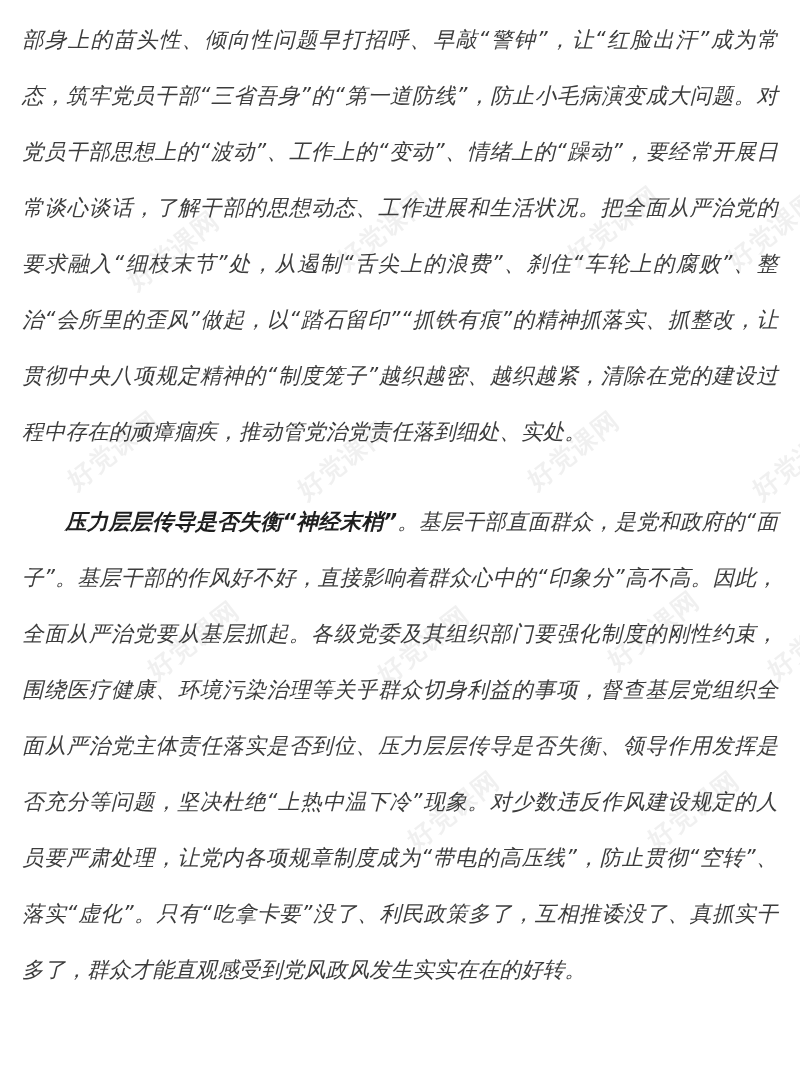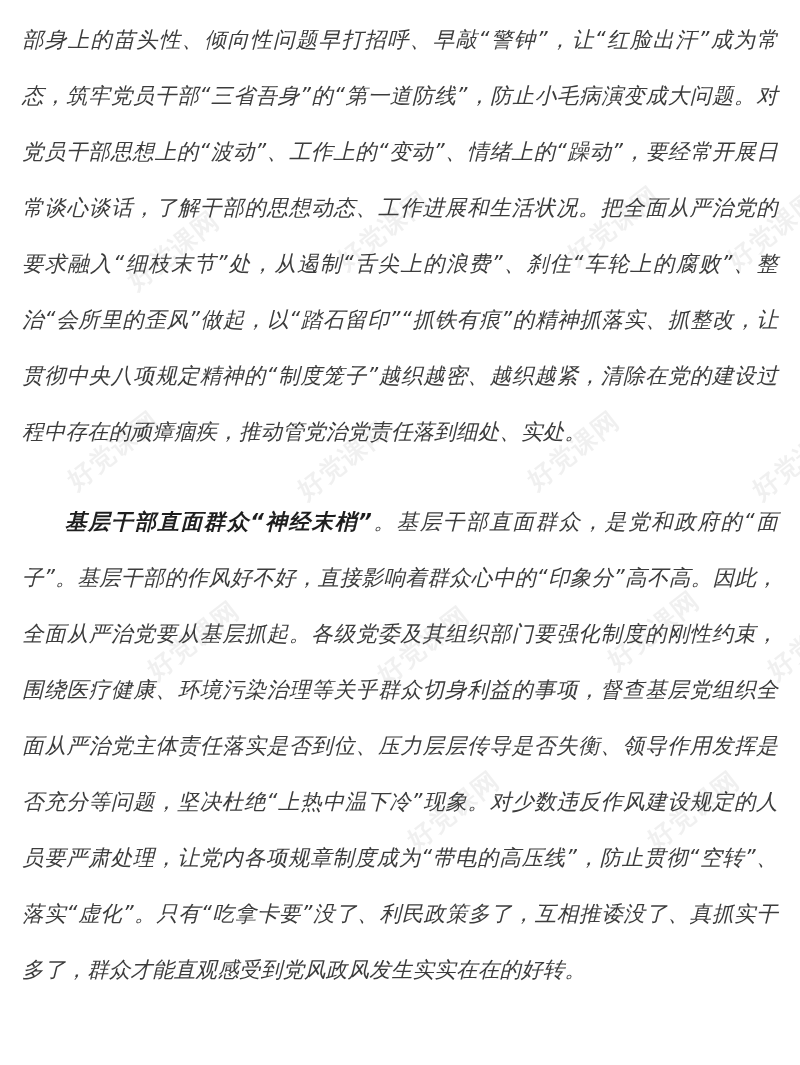--- a/index.html
+++ b/index.html
@@ -106,18 +106,18 @@
       <div class="watermark" style="left: 600px; top: 650px; color: rgb(0, 0, 0); opacity: 0.055; transform: rotate(-38deg);">好党课网</div>
       <div class="watermark" style="left: 760px; top: 660px; color: rgb(0, 0, 0); opacity: 0.055; transform: rotate(-38deg);">好党课网</div>
       <div class="watermark" style="left: 400px; top: 830px; color: rgb(0, 0, 0); opacity: 0.055; transform: rotate(-38deg);">好党课网</div>
       <div class="watermark" style="left: 640px; top: 830px; color: rgb(0, 0, 0); opacity: 0.055; transform: rotate(-38deg);">好党课网</div>
     </div>
 
   <div class="doc-body">
 
     <p class="para para-1"><span>部身上的苗头性、倾向性问题早打招呼、早敲“警钟”，让“红脸出汗”成为常态，筑牢党员干部“三省吾身”的“第一道防线”，防止小毛病演变成大问题。对党员干部思想上的“波动”、工作上的“变动”、情绪上的“躁动”，要经常开展日常谈心谈话，了解干部的思想动态、工作进展和生活状况。把全面从严治党的要求融入“细枝末节”处，从遏制“舌尖上的浪费”、刹住“车轮上的腐败”、整治“会所里的歪风”做起，以“踏石留印”“抓铁有痕”的精神抓落实、抓整改，让贯彻中央八项规定精神的“制度笼子”越织越密、越织越紧，清除在党的建设过程中存在的顽瘴痼疾，推动管党治党责任落到细处、实处。</span></p>
 
-    <p class="para para-2"><span class="bold-lead">基层干部直面群众“神经末梢”</span><span>。基层干部直面群众，是党和政府的“面子”。基层干部的作风好不好，直接影响着群众心中的“印象分”高不高。因此，全面从严治党要从基层抓起。各级党委及其组织部门要强化制度的刚性约束，围绕医疗健康、环境污染治理等关乎群众切身利益的事项，督查基层党组织全面从严治党主体责任落实是否到位、压力层层传导是否失衡、领导作用发挥是否充分等问题，坚决杜绝“上热中温下冷”现象。对少数违反作风建设规定的人员要严肃处理，让党内各项规章制度成为“带电的高压线”，防止贯彻“空转”、落实“虚化”。只有“吃拿卡要”没了、利民政策多了，互相推诿没了、真抓实干多了，群众才能直观感受到党风政风发生实实在在的好转。</span></p>
+    <p class="para para-2"><span class="bold-lead">压力层层传导是否失衡“神经末梢”</span><span>。基层干部直面群众，是党和政府的“面子”。基层干部的作风好不好，直接影响着群众心中的“印象分”高不高。因此，全面从严治党要从基层抓起。各级党委及其组织部门要强化制度的刚性约束，围绕医疗健康、环境污染治理等关乎群众切身利益的事项，督查基层党组织全面从严治党主体责任落实是否到位、压力层层传导是否失衡、领导作用发挥是否充分等问题，坚决杜绝“上热中温下冷”现象。对少数违反作风建设规定的人员要严肃处理，让党内各项规章制度成为“带电的高压线”，防止贯彻“空转”、落实“虚化”。只有“吃拿卡要”没了、利民政策多了，互相推诿没了、真抓实干多了，群众才能直观感受到党风政风发生实实在在的好转。</span></p>
 
     <div class="tail-space"></div>
   </div>
 
 </div>
 
 </body></html>

